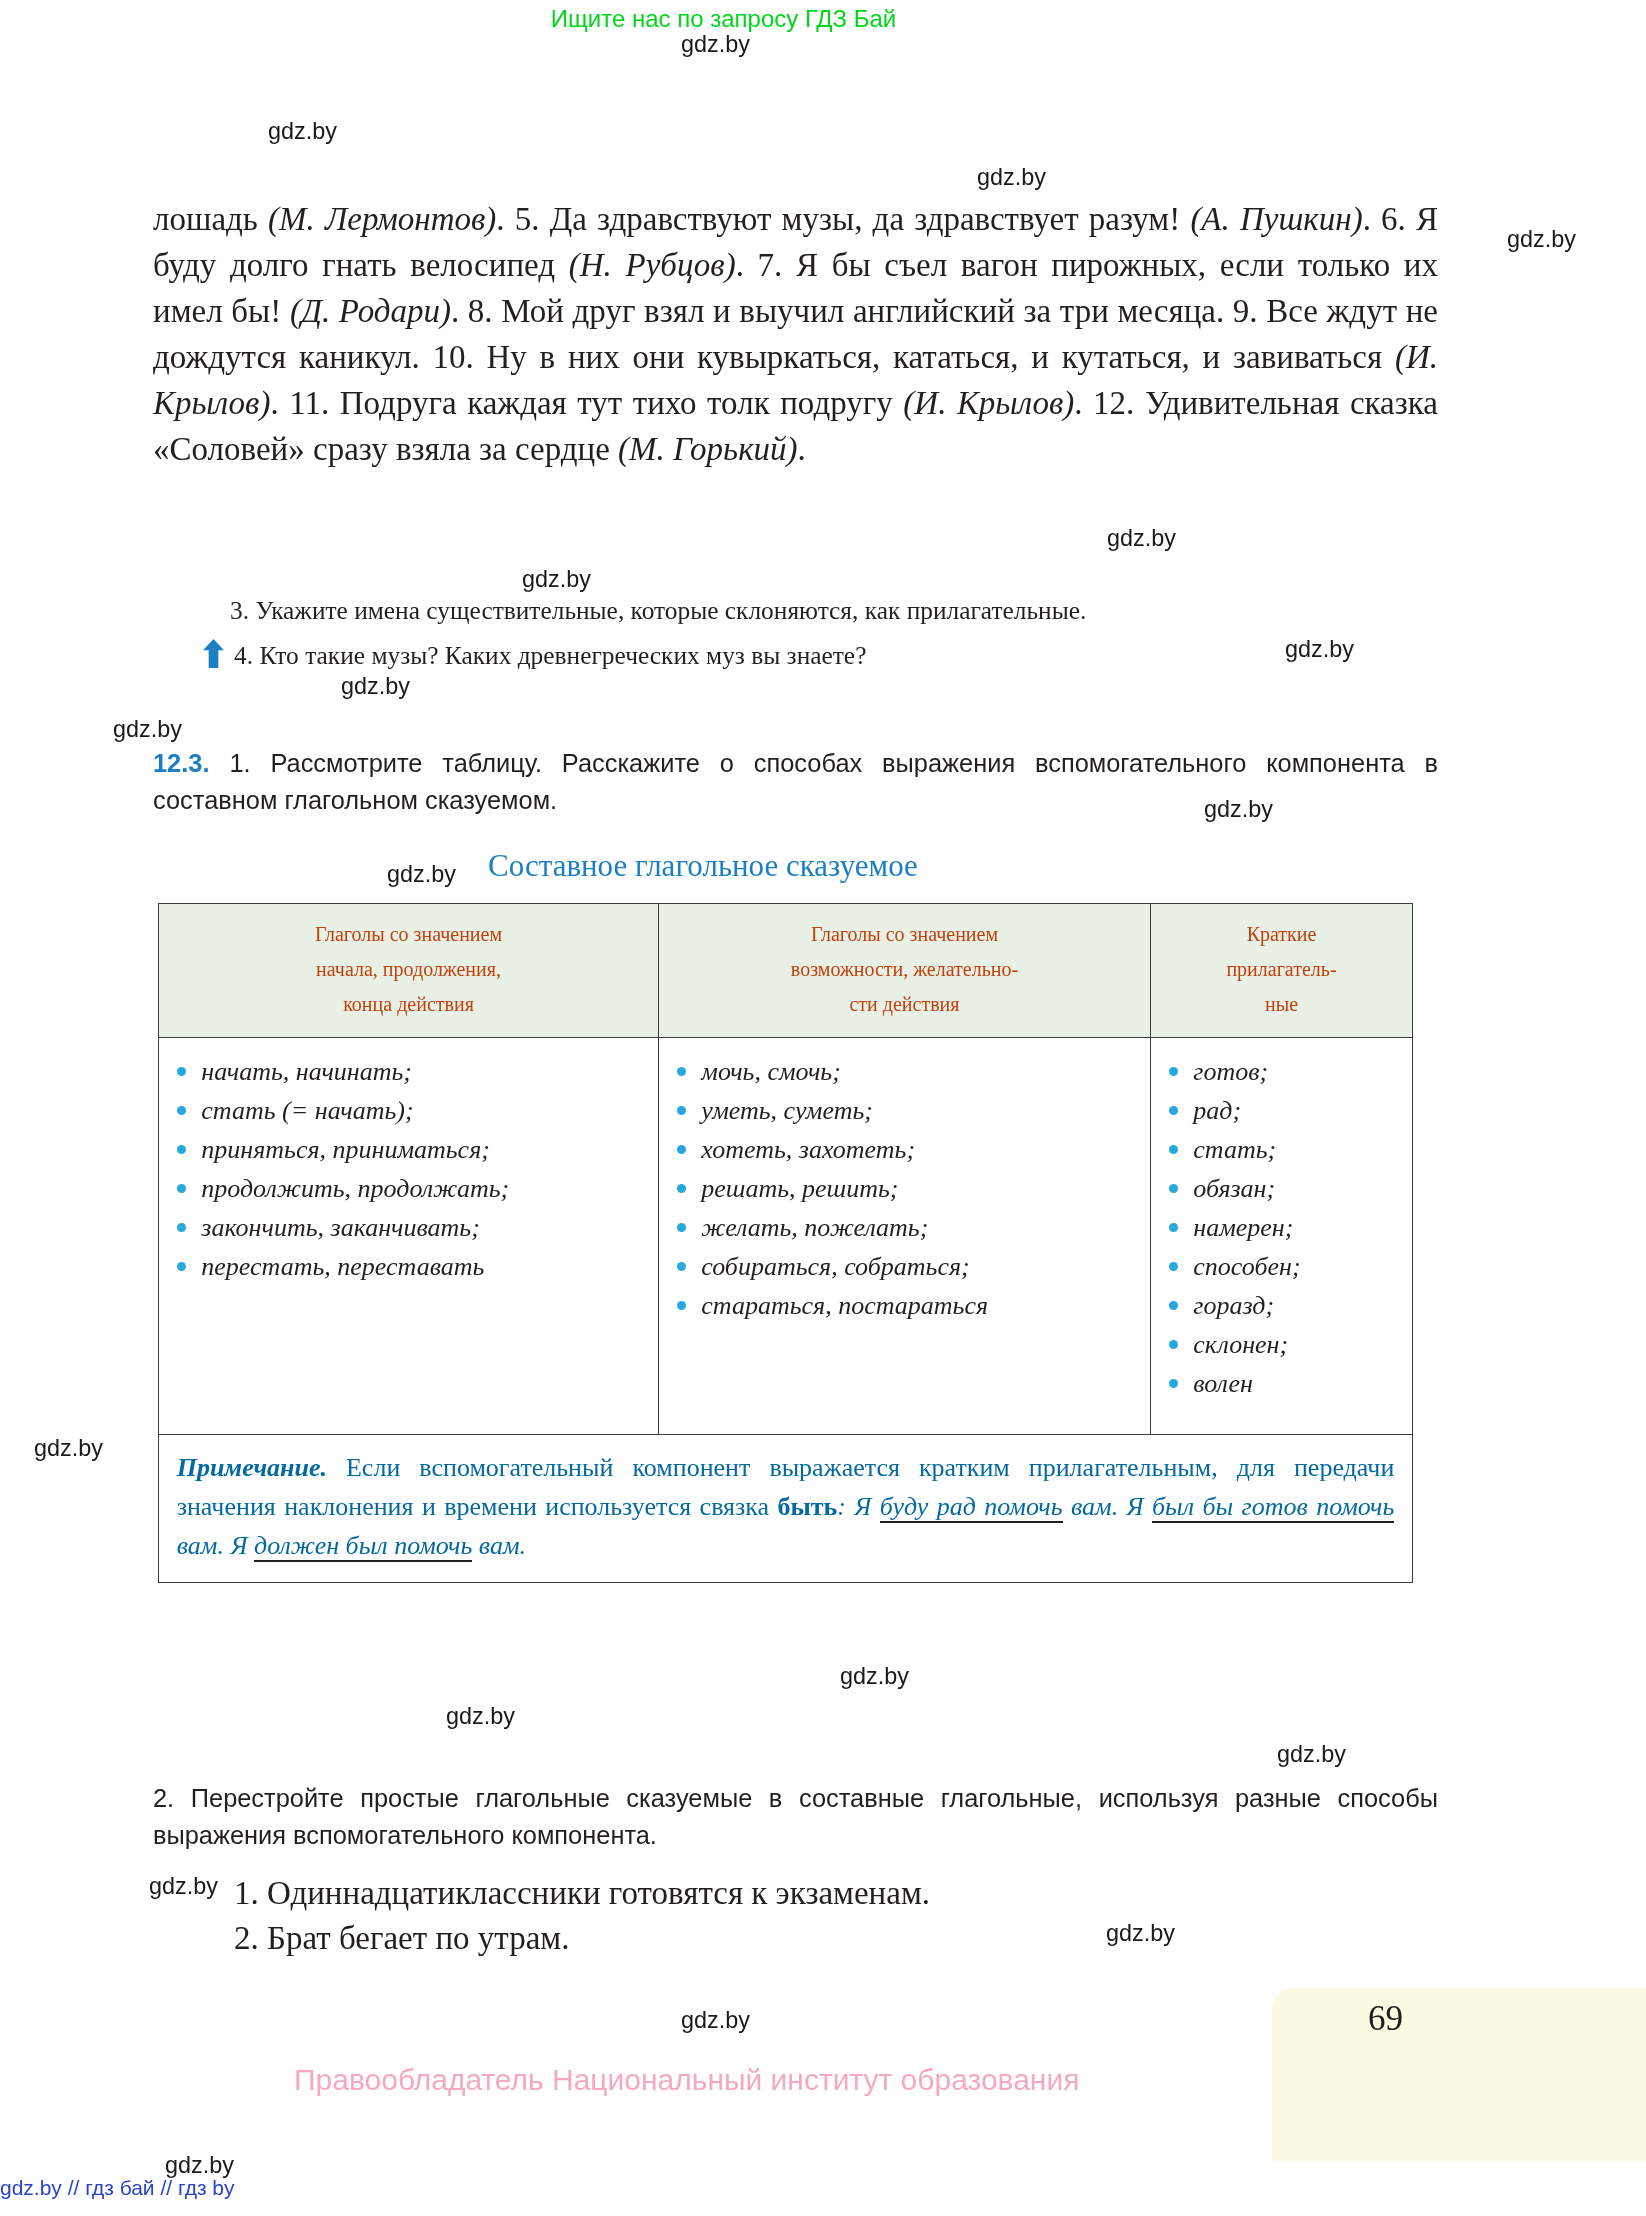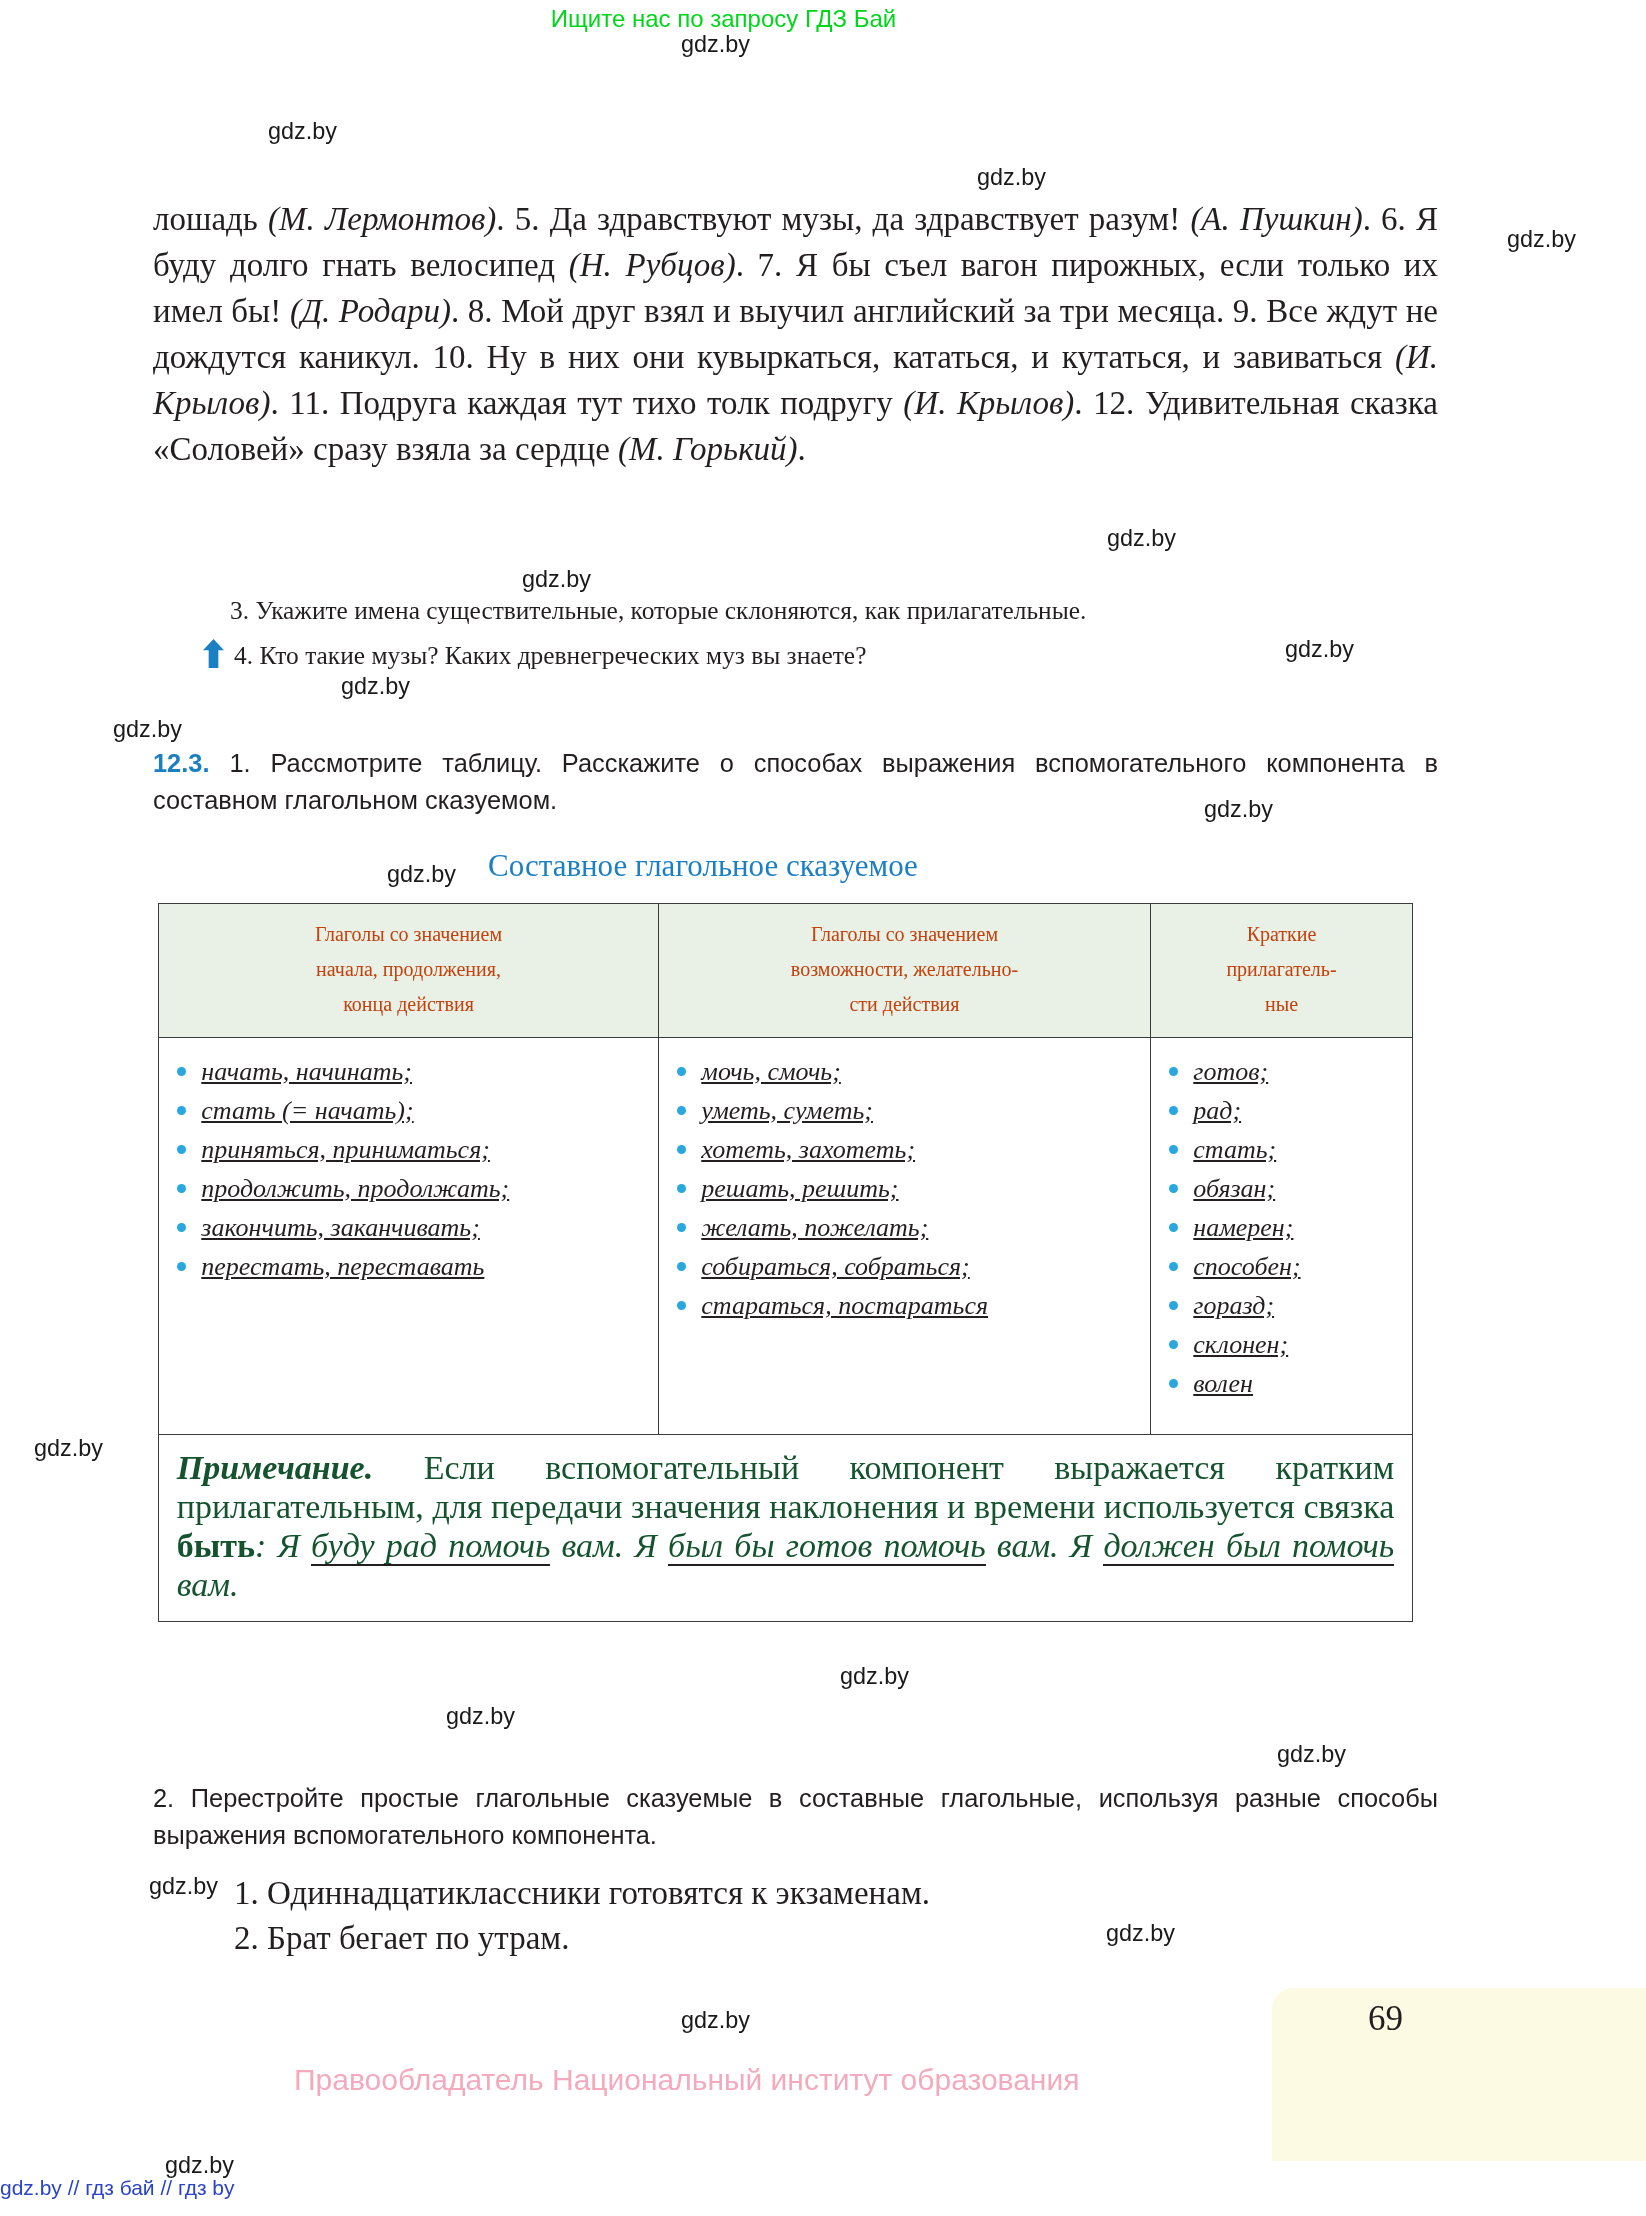--- a/index.html
+++ b/index.html
@@ -127,41 +127,40 @@
   }
   ul.vlist li {
     position: relative;
     padding-left: 31px;
     font-family: "Liberation Serif", serif;
     font-style: italic;
     font-size: 26px;
     line-height: 39px;
     color: #231f20;
     white-space: nowrap;
-    text-decoration: underline;
   }
   ul.vlist li::before {
     content: "";
     position: absolute;
     left: 6.4px;
     top: 15.3px;
     width: 8.9px;
     height: 8.9px;
     border-radius: 50%;
     background: #29a8df;
   }
   .note-cell {
     padding: 13px 17.7px 17.7px 17.7px !important;
     background: #ffffff;
   }
   .note {
     font-family: "Liberation Serif", serif;
-    font-size: 34px;
+    font-size: 26px;
     line-height: 39px;
-    color: #14532d;
+    color: #0369a1;
     text-align: justify;
     text-align-last: left;
   }
   .note b { font-weight: bold; }
   .note .ul2 {
     font-style: italic;
     border-bottom: 2.4px double #231f20;
     padding-bottom: 0.8px;
   }
 

